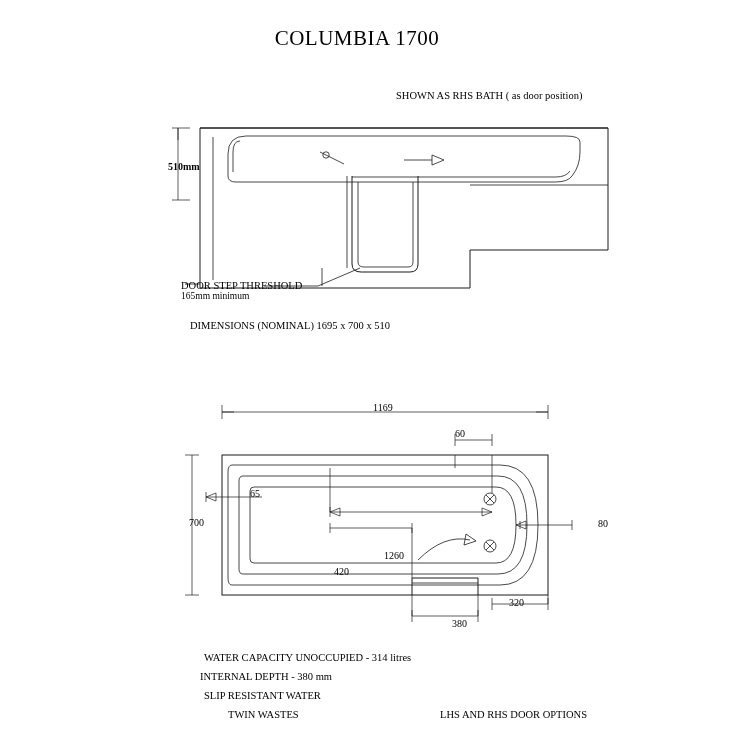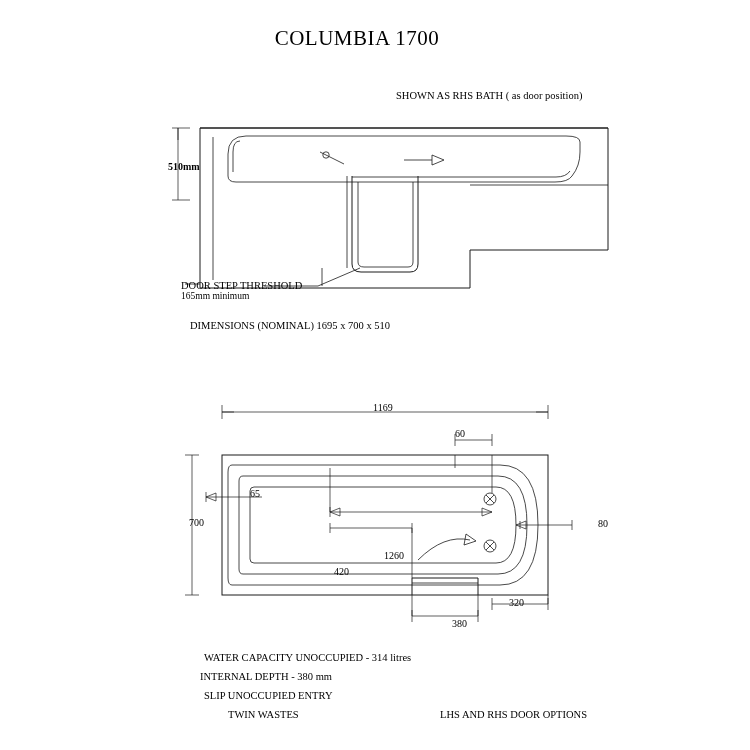--- a/index.html
+++ b/index.html
@@ -188,17 +188,17 @@
   <div class="lbl dim" style="left:250px; top:488px;">65</div>
   <div class="lbl dim" style="left:384px; top:502px;margin-top:48px;">1260</div>
   <div class="lbl dim" style="left:334px; top:518px;margin-top:48px;">420</div>
   <div class="lbl dim" style="left:566px; top:518px;padding-left:32px;">80</div>
   <div class="lbl dim" style="left:189px; top:517px;">700</div>
   <div class="lbl dim" style="left:436px; top:618px;margin-left:16px;">380</div>
   <div class="lbl dim" style="left:509px; top:597px;">320</div>
 
   <div class="lbl" style="left:204px; top:651px;">WATER CAPACITY UNOCCUPIED - 314 litres</div>
   <div class="lbl" style="left:200px; top:670px;">INTERNAL DEPTH - 380 mm</div>
-  <div class="lbl" style="left:204px; top:689px;">SLIP UNOCCUPIED ENTRY</div>
+  <div class="lbl" style="left:204px; top:689px;">SLIP RESISTANT WATER</div>
   <div class="lbl" style="left:204px; top:708px;margin-left:24px;">TWIN WASTES</div>
   <div class="lbl" style="left:440px; top:708px;">LHS AND RHS DOOR OPTIONS</div>
 
 </div>
 
 </body></html>

